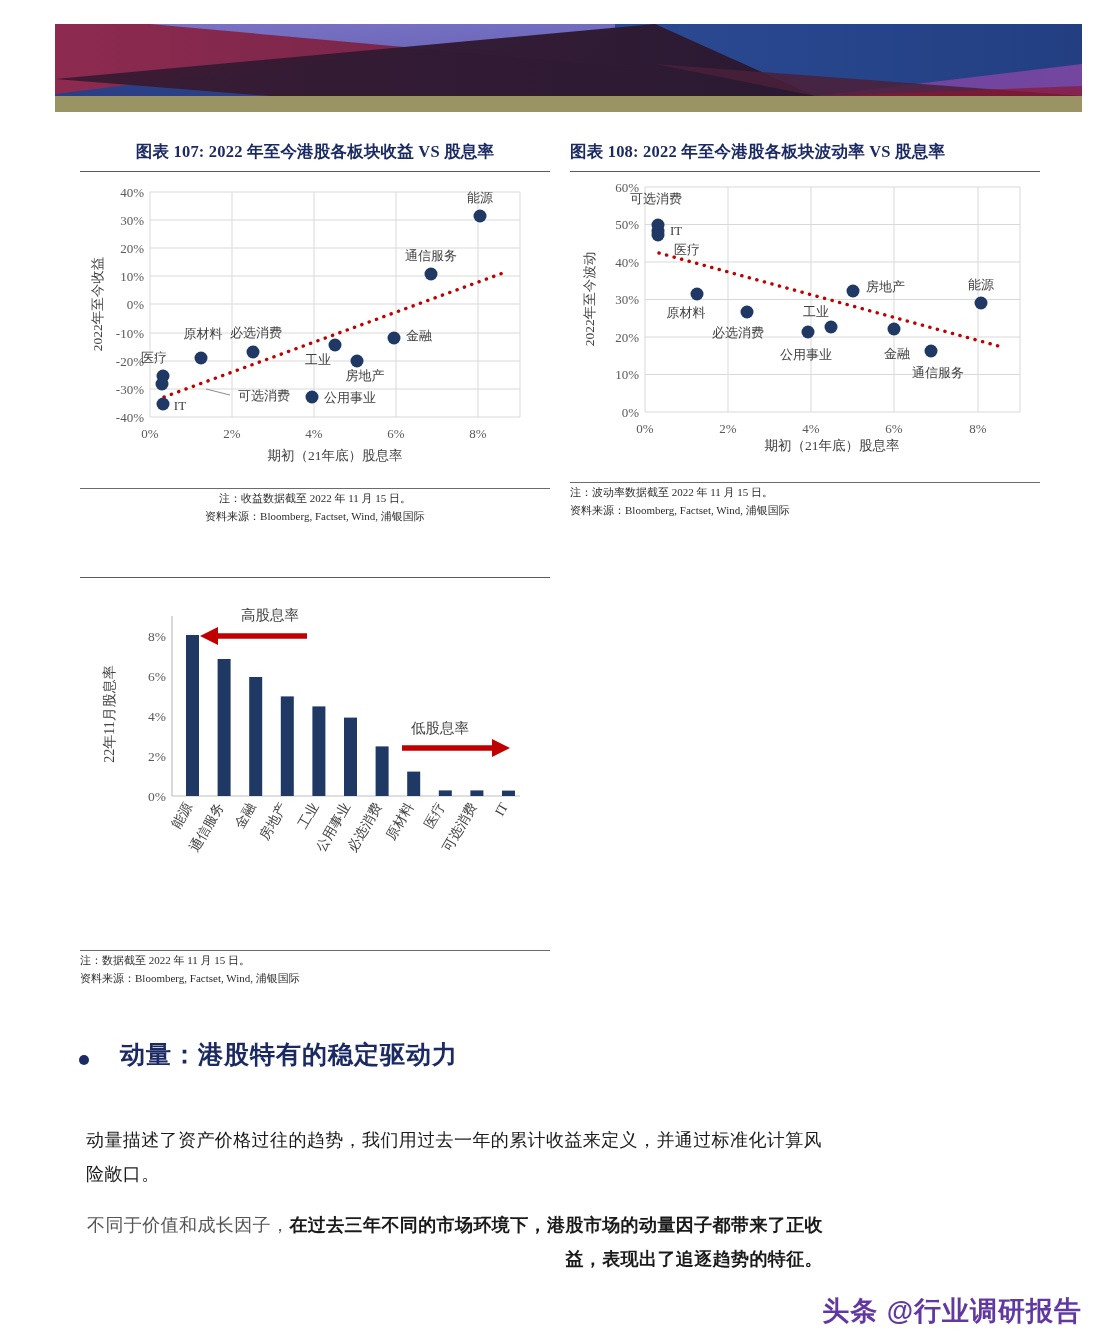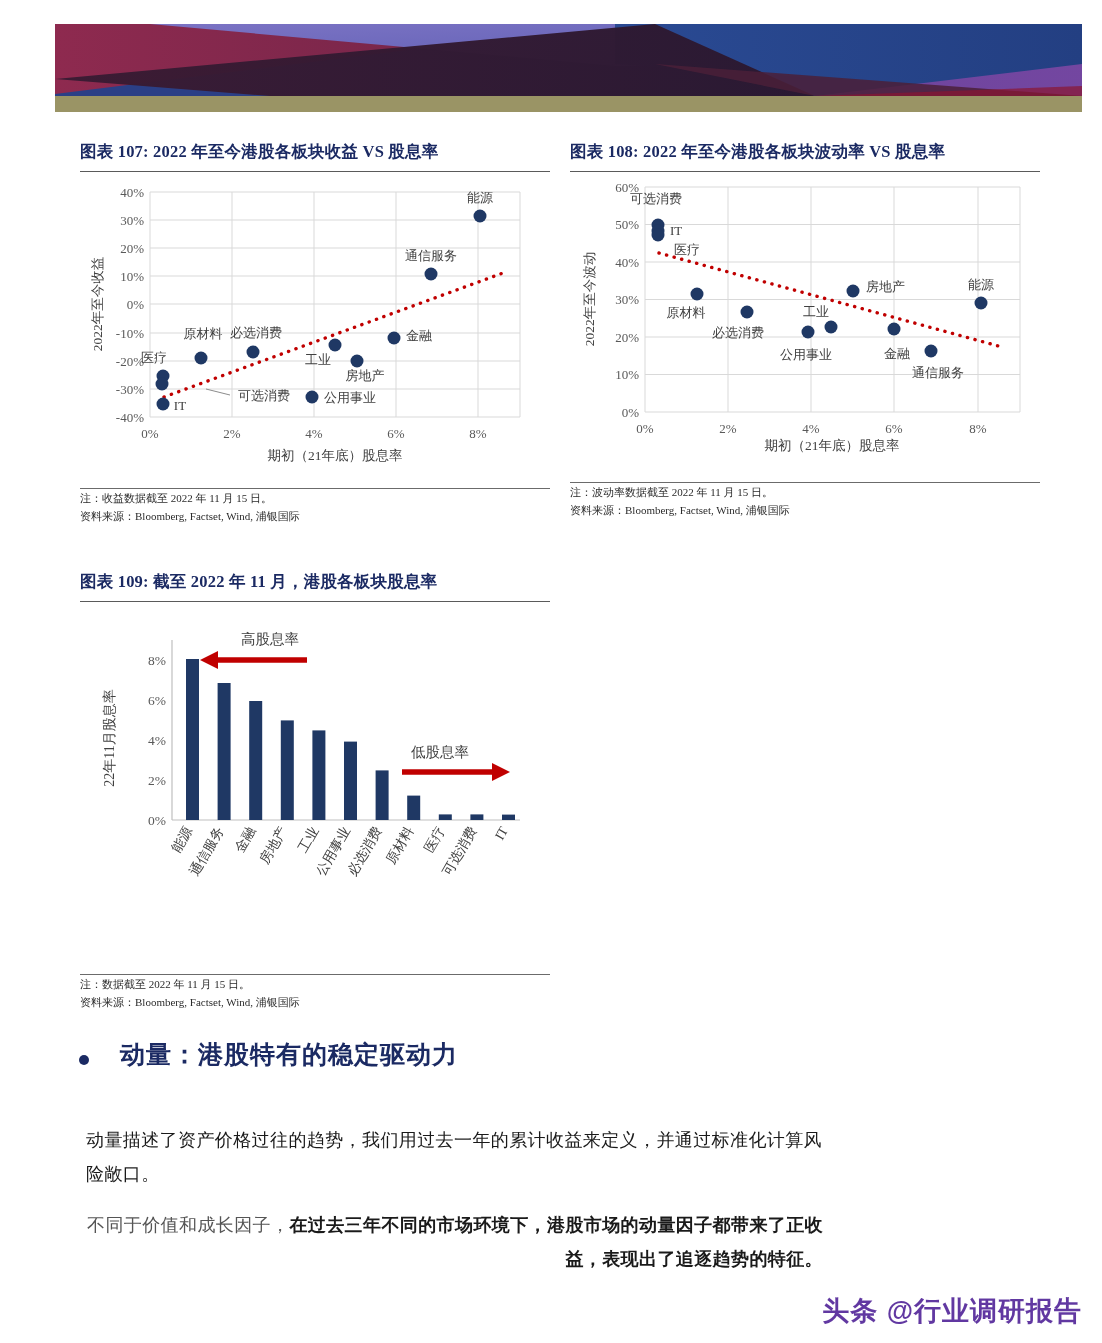--- a/index.html
+++ b/index.html
@@ -76,21 +76,21 @@
     <polygon points="95,0 1027,0 1027,40 560,42 95,0" fill="url(#gM)"></polygon>
     <polygon points="560,0 1027,0 1027,72 560,40" fill="url(#gR)"></polygon>
     <polygon points="0,55 600,0 760,72 215,72" fill="url(#gD)" opacity="0.97"></polygon>
     <polygon points="215,72 760,72 1027,40 1027,72" fill="url(#gP)" opacity="0.92"></polygon>
     <polygon points="600,40 1027,72 760,72" fill="#4a2038" opacity="0.85"></polygon>
     <polygon points="330,72 1027,72 1027,62 760,72" fill="#8a1530" opacity="0.7"></polygon>
     <rect x="0" y="72" width="1027" height="16" fill="#9a9465"></rect>
   </svg>
 </div>
 
-<div class="fig" style="left:80px;top:140px;width:470px;">
+<div class="fig" style="left:80px;top:140px;width:470px;text-align:center;">
   <div class="fig-title">图表  107: 2022 年至今港股各板块收益 VS 股息率</div>
   <div class="fig-rule"></div>
 
   <svg width="470" height="310" viewBox="0 0 470 310">
 
     <g stroke="#d9d9d9" stroke-width="1">
       <line x1="70" y1="20" x2="440" y2="20"></line>
       <line x1="70" y1="48" x2="440" y2="48"></line>
       <line x1="70" y1="76" x2="440" y2="76"></line>
       <line x1="70" y1="104" x2="440" y2="104"></line>
@@ -238,21 +238,20 @@
     </g>
   </svg>
 
   <div class="fig-foot" style="margin-top:24px;">
     <div class="note">注：波动率数据截至 2022 年 11 月 15 日。</div>
     <div class="note">资料来源：Bloomberg, Factset, Wind, 浦银国际</div>
   </div>
 </div>
 
 <div class="fig" style="left:80px;top:570px;width:470px;">
-  <div class="fig-title">图表  109: 截至 2022 年 11 月，港股各板块股息率</div>
   <div class="fig-rule"></div>
 
   <svg width="470" height="352" viewBox="0 0 470 352" style="margin-top:18px;">
 
     <line x1="92" y1="20" x2="92" y2="200" stroke="#bfbfbf" stroke-width="1.2"></line>
     <line x1="92" y1="200" x2="440" y2="200" stroke="#bfbfbf" stroke-width="1.2"></line>
 
     <g fill="#595959" font-size="13.5" text-anchor="end">
       <text x="86" y="45">8%</text>
       <text x="86" y="85">6%</text>

